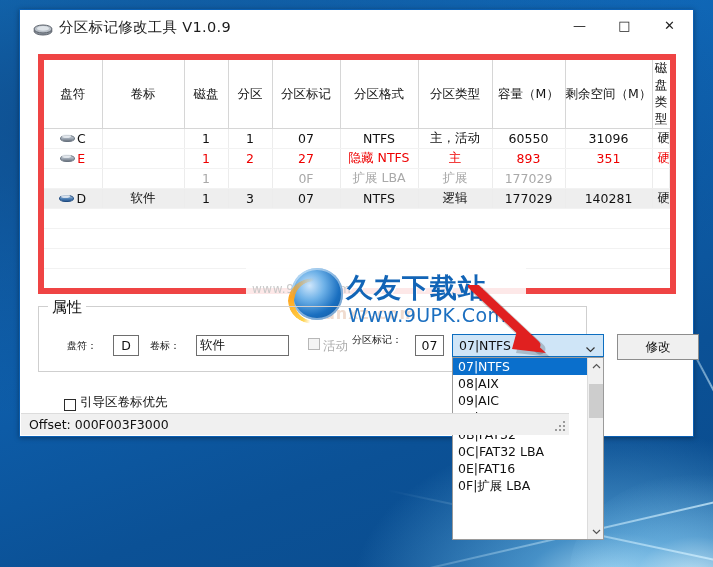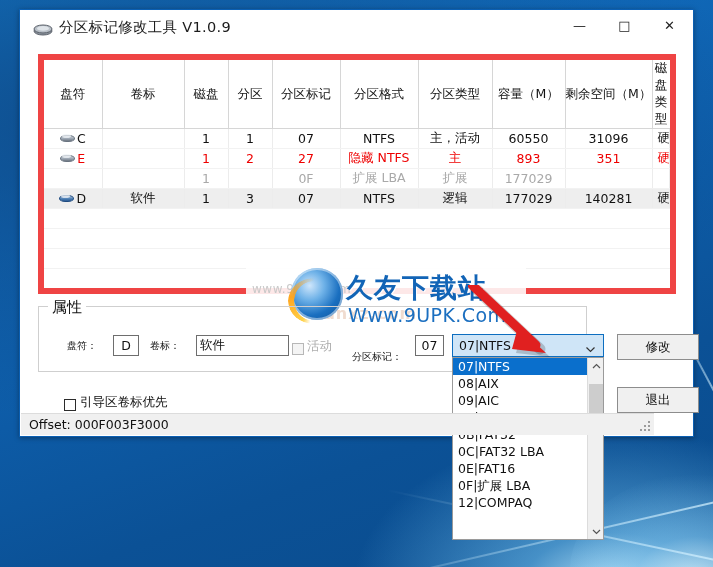--- a/index.html
+++ b/index.html
@@ -79,25 +79,25 @@
   
   #props-group{position:absolute;left:18px;top:296px;width:549px;height:66px;border:1px solid #cfcfcf;box-sizing:border-box;background:transparent;}
   #props-legend{position:absolute;left:28px;top:288px;background:#fff;padding:0 4px;font-size:15px;color:#111;}
   .lbl{position:absolute;font-size:10px;color:#111;white-space:nowrap;}
   #lbl-drive{left:47px;top:329px;}
   #drive-box{position:absolute;left:93px;top:325px;width:26px;height:21px;border:1px solid #6e6e6e;background:#fff;box-sizing:border-box;
              display:flex;align-items:center;justify-content:center;font-size:12.5px;color:#111;}
   #lbl-volume{left:130px;top:329px;}
   #volume-input{position:absolute;left:176px;top:325px;width:93px;height:21px;border:1px solid #6e6e6e;background:#fff;box-sizing:border-box;
                 font-size:12.5px;padding:0 3px;color:#111;font-family:"DejaVu Sans","Liberation Sans",sans-serif;outline:none;}
-  #chk-active-wrap{position:absolute;left:272px;top:328px;display:flex;align-items:flex-end;gap:3px;}
+  #chk-active-wrap{position:absolute;left:288px;top:328px;display:flex;align-items:flex-start;gap:3px;}
   .cbox{width:12px;height:12px;border:1px solid #b7b7b7;background:#f4f4f4;box-sizing:border-box;display:inline-block;}
   .cbox.dark{border-color:#2b2b2b;background:#fff;}
   #chk-active-lbl{font-size:12.5px;color:#adadad;}
-  #lbl-mark{left:332px;top:340px;text-align:right;}
+  #lbl-mark{left:332px;top:323px;text-align:right;}
   #mark-box{position:absolute;left:395px;top:325px;width:29px;height:21px;border:1px solid #6e6e6e;background:#fff;box-sizing:border-box;
             display:flex;align-items:center;justify-content:center;font-size:12.5px;color:#111;}
   
   #combo{position:absolute;left:432px;top:324px;width:152px;height:23px;border:1px solid #0d6ec0;background:#cfe5f7;box-sizing:border-box;}
   #combo-text{position:absolute;left:6px;top:3px;font-size:12.5px;color:#111;}
   #combo-arrow{position:absolute;right:7px;top:5px;width:11px;height:11px;}
   #combo-list{position:absolute;left:432px;top:347px;width:152px;height:183px;background:#fff;border:1px solid #9a9a9a;box-sizing:border-box;overflow:hidden;}
   .opt{height:17px;line-height:17px;padding-left:5px;font-size:12.5px;color:#111;white-space:nowrap;}
   .opt.sel{background:#0a6fcc;color:#fff;}
   #combo-sb{position:absolute;right:0;top:0;width:16px;height:181px;background:#f0f0f0;border-left:1px solid #dcdcdc;box-sizing:border-box;}
@@ -105,21 +105,21 @@
   #sb-up{top:0;} #sb-dn{bottom:0;}
   #sb-thumb{position:absolute;left:1px;top:26px;width:14px;height:34px;background:#cdcdcd;}
   
   #chk-boot-wrap{position:absolute;left:44px;top:384px;display:flex;align-items:flex-end;gap:4px;}
   #chk-boot-lbl{font-size:12.5px;color:#111;}
   .gbtn{position:absolute;width:82px;height:26px;border:1px solid #8d8d8d;background:#f0f0f0;box-sizing:border-box;
         display:flex;align-items:center;justify-content:center;font-size:12.5px;color:#111;cursor:default;}
   #btn-modify{left:597px;top:324px;}
   #btn-exit{left:597px;top:377px;}
   
-  #status-bar{position:absolute;left:1px;bottom:1px;width:633px;height:22px;background:#f0f0f0;border-top:1px solid #dcdcdc;box-sizing:border-box;}
+  #status-bar{position:absolute;left:1px;bottom:1px;width:548px;height:22px;background:#f0f0f0;border-top:1px solid #dcdcdc;box-sizing:border-box;}
   #status-text{position:absolute;left:8px;top:3px;font-size:12.5px;color:#111;}
   #grip{position:absolute;right:3px;bottom:3px;width:11px;height:11px;}
   .gd{position:absolute;width:2px;height:2px;background:#9b9b9b;}
   
   #red-arrow{position:absolute;left:448px;top:275px;width:110px;height:80px;pointer-events:none;}
 </style>
 </head>
 <body>
 
 <div id="desktop">
@@ -280,21 +280,20 @@
   <div id="combo-list">
     <div id="combo-options">
         <div class="opt sel">07|NTFS</div>
         <div class="opt">08|AIX</div>
         <div class="opt">09|AIC</div>
         <div class="opt">0A|OS/2</div>
         <div class="opt">0B|FAT32</div>
         <div class="opt">0C|FAT32 LBA</div>
         <div class="opt">0E|FAT16</div>
         <div class="opt">0F|扩展 LBA</div>
-        <div class="opt">12|COMPAQ</div>
       </div>
     <div id="combo-sb">
       <div class="sb-arrow" id="sb-up">
         <svg width="9" height="7" viewBox="0 0 9 7">
             <path d="M1 5 L4.5 1.5 L8 5" fill="none" stroke="#555" stroke-width="1.2"></path>
           </svg>
       </div>
       <div id="sb-thumb"></div>
       <div class="sb-arrow" id="sb-dn">
         <svg width="9" height="7" viewBox="0 0 9 7">
@@ -314,21 +313,20 @@
       <path d="M50 42 L78 68 L44 64 Z" fill="#e02020"></path>
     </svg>
   </div>
 
   <div id="chk-boot-wrap">
     <span class="cbox dark"></span>
     <span id="chk-boot-lbl">引导区卷标优先</span>
   </div>
 
   <div class="gbtn" id="btn-modify">修改</div>
-  <div class="gbtn" id="btn-exit">退出</div>
 
   <div id="status-bar">
     <div id="status-text">Offset: 000F003F3000</div>
     <div id="grip">
       <span class="gd" style="left:8px;top:0"></span>
       <span class="gd" style="left:4px;top:4px"></span>
         <span class="gd" style="left:8px;top:4px"></span>
       <span class="gd" style="left:0px;top:8px"></span>
         <span class="gd" style="left:4px;top:8px"></span>
         <span class="gd" style="left:8px;top:8px"></span>

